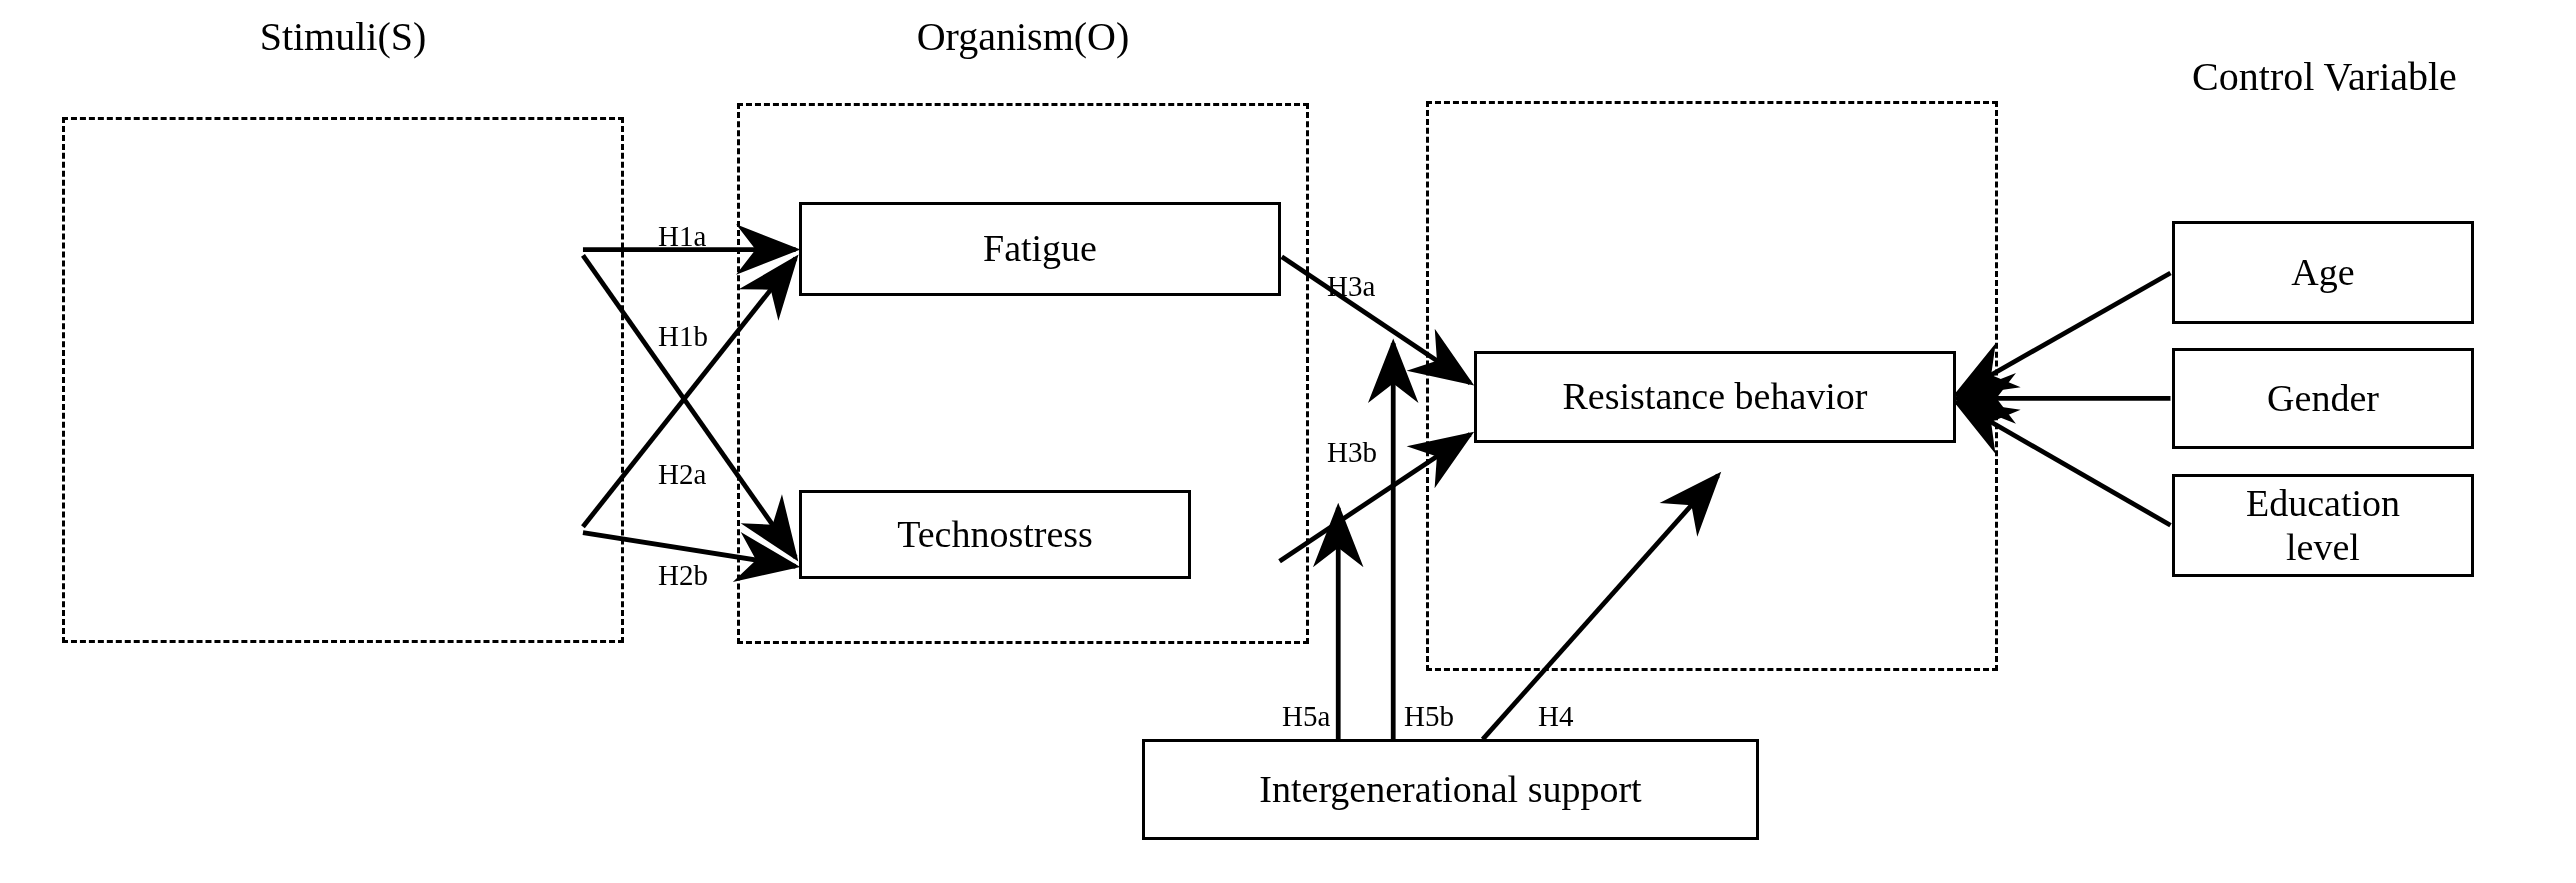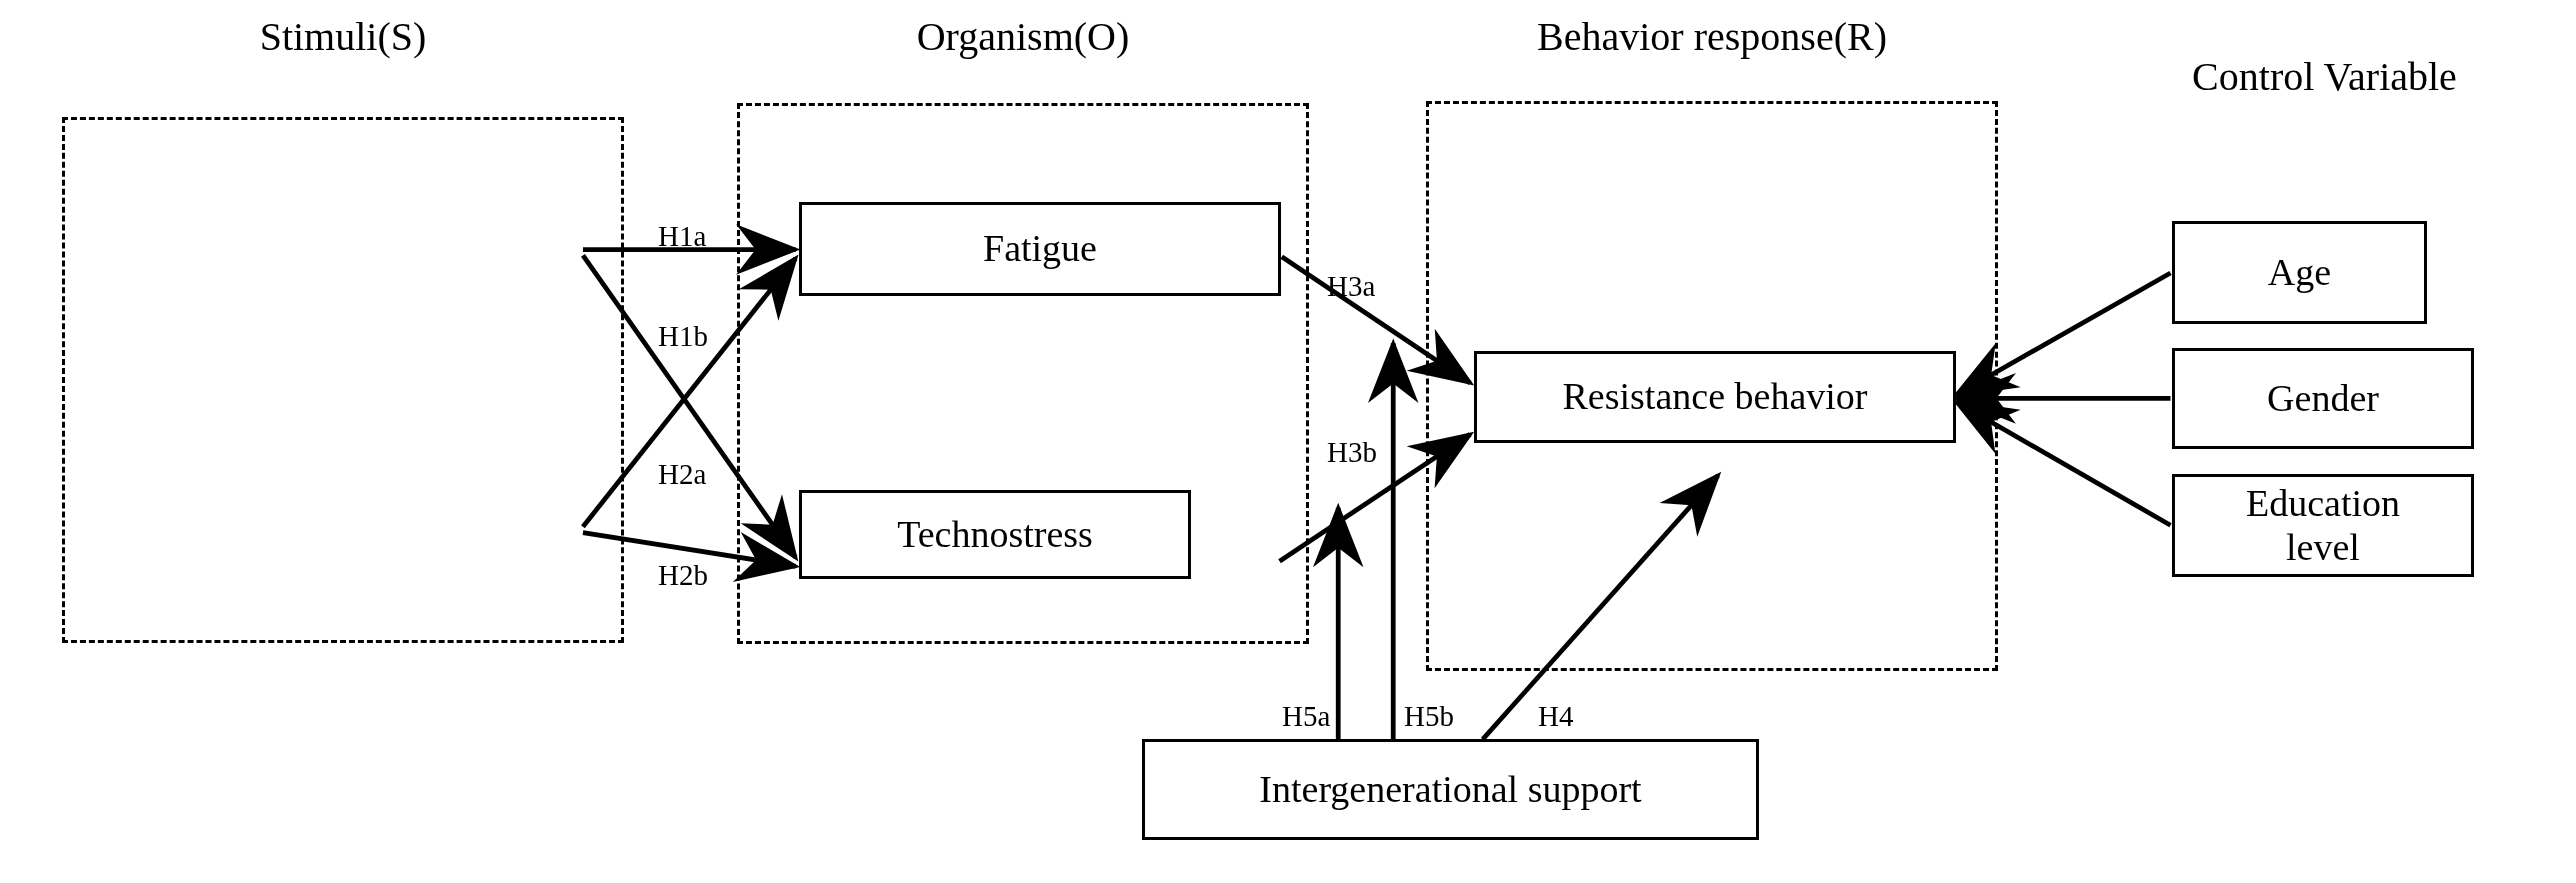--- a/index.html
+++ b/index.html
@@ -13,21 +13,20 @@
   .hlabel{position:absolute;font-size:29px;color:#000;white-space:nowrap;}
   svg.edges{position:absolute;left:0;top:0;width:2576px;height:884px;overflow:visible;}
 </style>
 </head>
 <body>
 
 <div id="stage">
 
   <div class="hdr" style="left:62px;top:13.2px;width:562px;">Stimuli(S)</div>
   <div class="hdr" style="left:737px;top:13.2px;width:572px;">Organism(O)</div>
-  <div class="hdr" style="left:1426px;top:13.2px;width:572px;">Behavior response(R)</div>
   <div class="hdr" style="left:2130px;top:53px;width:389px;">Control Variable</div>
 
   <div class="dashbox" style="left:62px;top:117px;width:562px;height:526px;"></div>
   <div class="dashbox" style="left:737px;top:103px;width:572px;height:541px;"></div>
   <div class="dashbox" style="left:1426px;top:101px;width:572px;height:570px;"></div>
 
   <svg class="edges" viewBox="0 0 3513 1205">
     <defs>
       <marker id="ah" markerWidth="16" markerHeight="16" refX="13.0" refY="5.6" orient="auto" markerUnits="strokeWidth">
         <path d="M0.5,0.3 L14,5.6 L0.5,10.9 L4.6,5.6 Z" fill="#000"></path>
@@ -62,21 +61,21 @@
 
 
   <div class="node" style="left:799px;top:202px;width:482px;height:94px;">Fatigue</div>
 
   <div class="node" style="left:799px;top:490px;width:392px;height:89px;">Technostress</div>
 
   <div class="node" style="left:1474px;top:351px;width:482px;height:92px;">Resistance behavior</div>
 
   <div class="node" style="left:1142px;top:739px;width:617px;height:101px;">Intergenerational support</div>
 
-  <div class="node" style="left:2172px;top:221px;width:255px;height:103px;">Age</div>
+  <div class="node" style="left:2172px;top:221px;width:302px;height:103px;">Age</div>
 
   <div class="node" style="left:2172px;top:348px;width:302px;height:101px;">Gender</div>
 
   <div class="node" style="left:2172px;top:474px;width:302px;height:103px;white-space:pre-line;">Education
 level</div>
 
   <div class="hlabel" style="left:658px;top:220px;">H1a</div>
   <div class="hlabel" style="left:658px;top:320px;">H1b</div>
   <div class="hlabel" style="left:658px;top:458px;">H2a</div>
   <div class="hlabel" style="left:658px;top:559px;">H2b</div>

